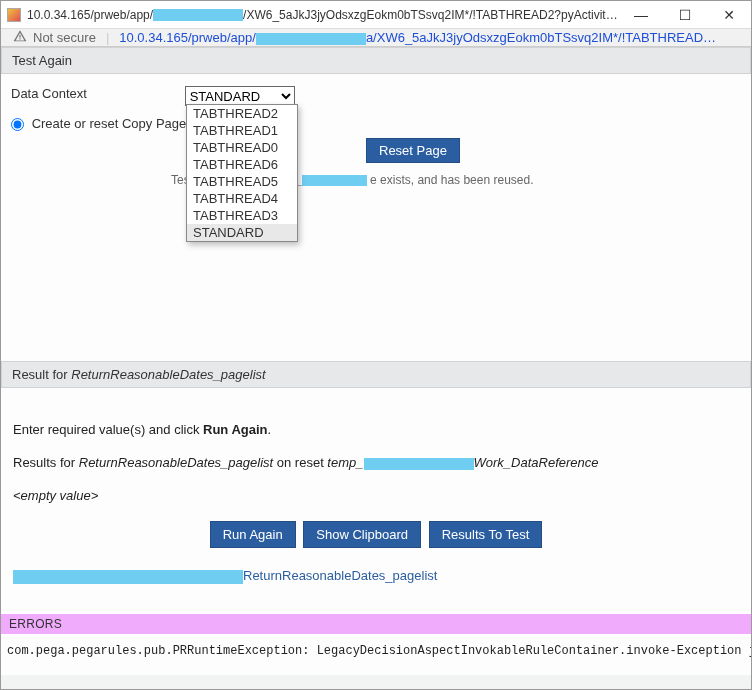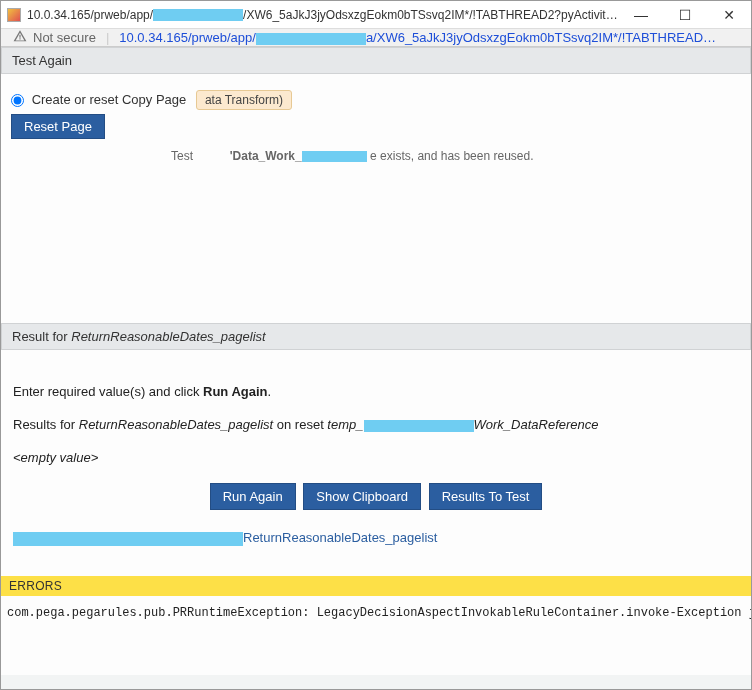--- a/index.html
+++ b/index.html
@@ -109,44 +109,44 @@
     color:#444;
   }
   .btn {
     background:#2b5ea0;
     color:#fff;
     border:1px solid #234d84;
     padding:4px 12px;
     font-size:13px;
     cursor:pointer;
   }
-  .reset-row { margin-top:2px; }
+  .reset-row { margin-left:355px; margin-top:2px; }
   .status-line {
     margin-top:10px;
     color:#666;
     font-size:12px;
     text-align:left;
     padding-left:160px;
   }
   .status-line .redact3 { display:inline-block; width:65px; height:11px; background:#6fcdf2; vertical-align:middle; }
 
-  .result-head { margin-top: 0; font-style: normal;}
+  .result-head { margin-top: 14px; font-style: normal;}
   .result-head .ital { font-style: italic; }
   .result-body { padding: 18px 12px; font-size:13px; color:#222;margin-top:16px; }
   .result-body p { margin-bottom: 18px; }
   .result-body .ital { font-style: italic; }
   .redact4 { display:inline-block; width:110px; height:12px; background:#6fcdf2; vertical-align:middle; }
   .btn-row { text-align:center; margin: 16px 0; }
   .btn-row .btn { margin: 0 2px; padding:5px 12px;}
   .rulelink { padding:4px 0 12px 0;}
   .rulelink .redact5 { display:inline-block; width:230px; height:14px; background:#6fcdf2; vertical-align:middle; }
   .rulelink .name { color:#2b5ea0; font-size:13px; }
 
   .errors-head {
-    background:#fde047;
+    background:#f0abfc;
     color:#333;
     padding:3px 8px;
     font-size:12px;
     letter-spacing:0.3px;
   }
   .errors-body {
     padding:10px 6px;
     font-family: "Consolas","Courier New",monospace;
     font-size:12px;
     color:#222;
@@ -185,21 +185,37 @@
   <span class="url">
     <span>10.0.34.165/prweb/app/</span><span class="redact2"></span><span>a/XW6_5aJkJ3jyOdsxzgEokm0bTSsvq2IM*/!TABTHREAD…</span>
   </span>
 </div>
 
 <div class="content">
 
   <div class="section-head">Test Again</div>
 
   <div class="testpage-body">
-
+    <div class="row">
+      <span class="lbl">Data Context</span>
+      <select class="data-context">
+        <option>STANDARD</option>
+      </select>
+    </div>
+
+    <div class="dropdown-open">
+      <div class="opt">TABTHREAD2</div>
+      <div class="opt">TABTHREAD1</div>
+      <div class="opt">TABTHREAD0</div>
+      <div class="opt">TABTHREAD6</div>
+      <div class="opt">TABTHREAD5</div>
+      <div class="opt">TABTHREAD4</div>
+      <div class="opt">TABTHREAD3</div>
+      <div class="opt sel">STANDARD</div>
+    </div>
 
     <div class="radio-row">
       <input type="radio" name="pgmode" checked="" style="">
       <span>Create or reset Copy Page</span>
       <span class="pill">ata Transform)</span>
     </div>
 
     <div class="reset-row">
       <button class="btn">Reset Page</button>
     </div>

